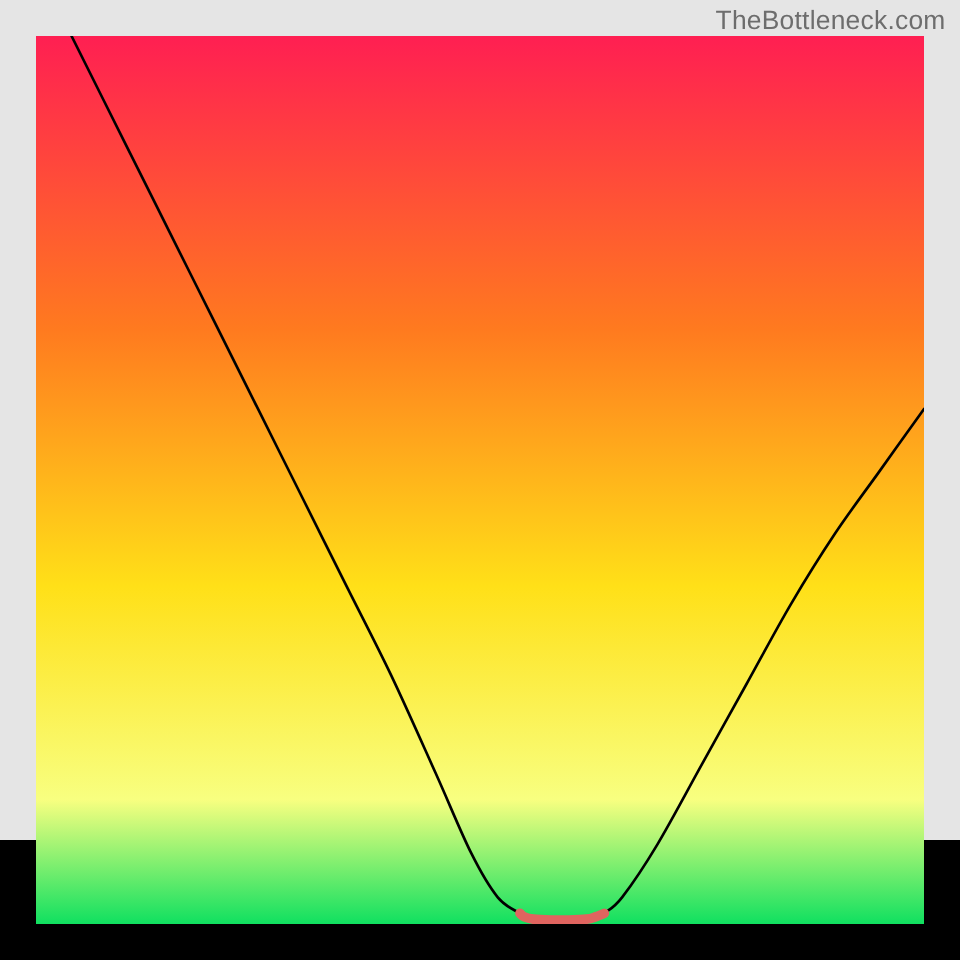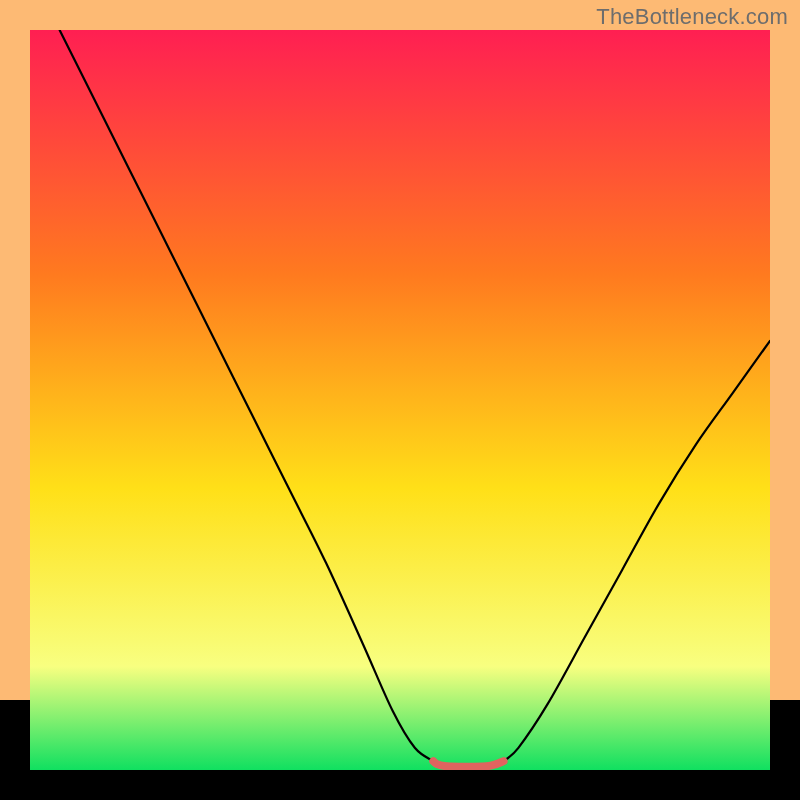--- a/index.html
+++ b/index.html
@@ -8,21 +8,21 @@
     width: 800px;
     height: 800px;
     background: #000;
     overflow: hidden;
     font-family: Arial, Helvetica, sans-serif;
   }
   .frame {
     position: relative;
     width: 800px;
     height: 700px;
-    background: #fdba74;
+    background: #e5e5e5;
   }
   .watermark {
     position: absolute;
     top: 4px;
     right: 12px;
     color: #6d6d6d;
     font-size: 22px;
     font-weight: 500;
     letter-spacing: 0.2px;
     z-index: 10;

